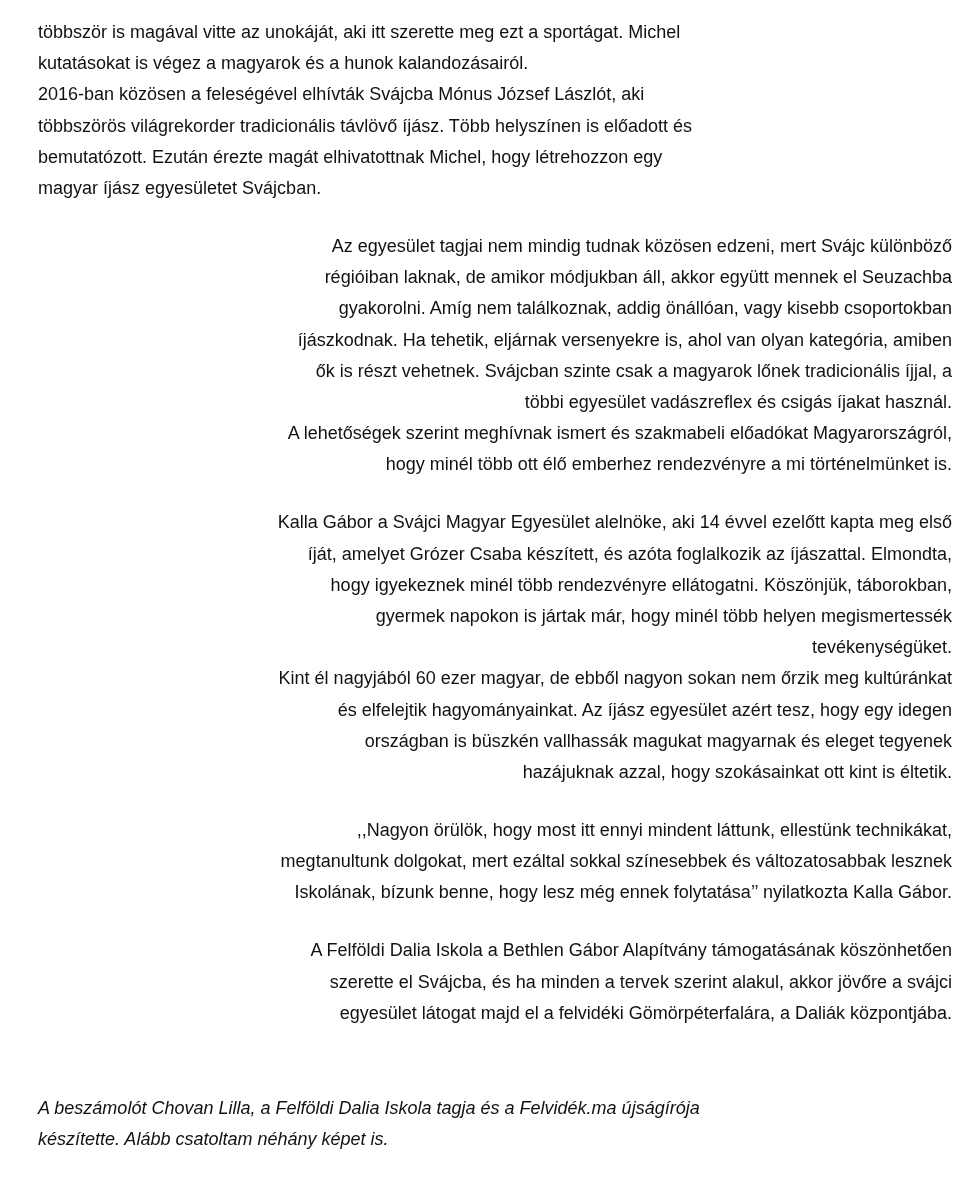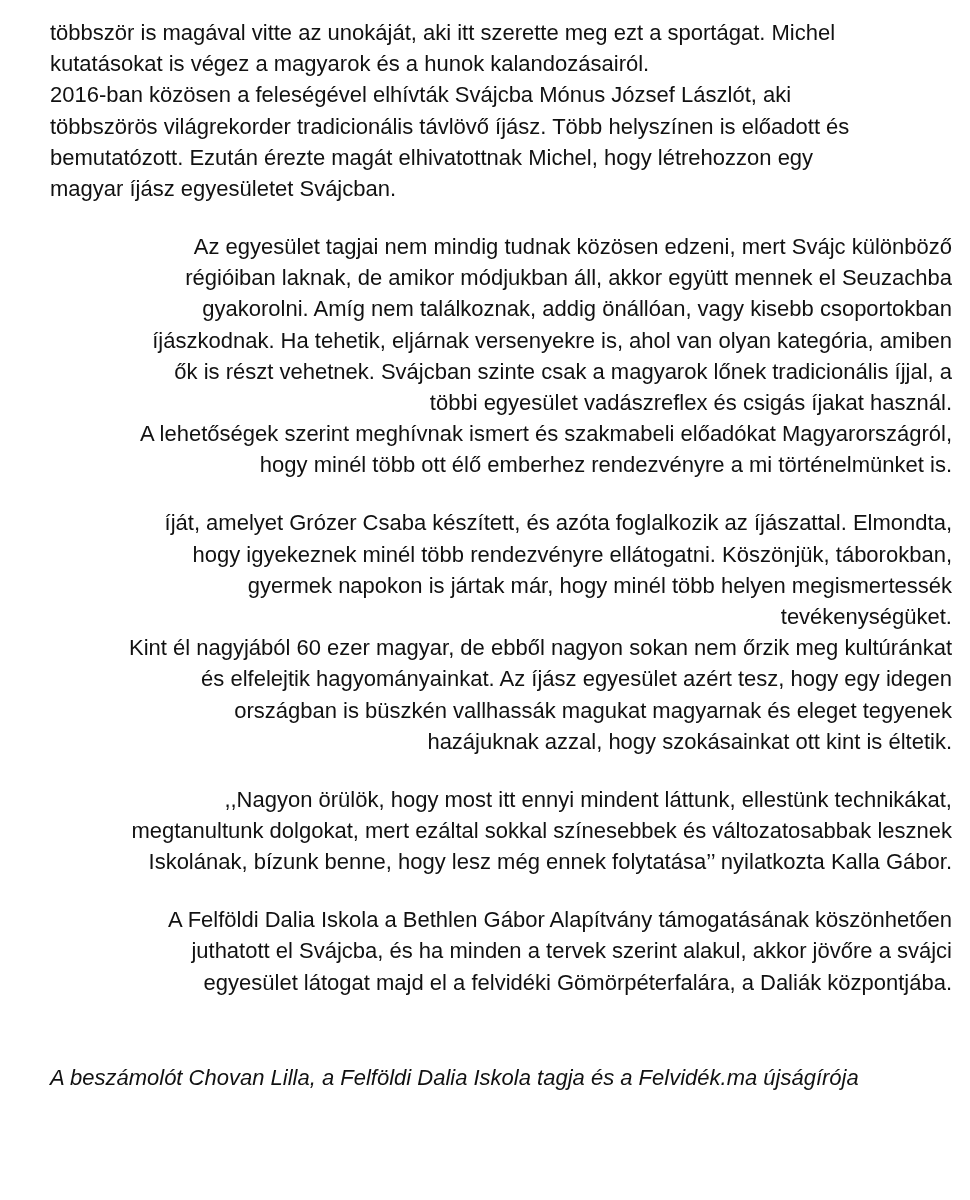--- a/index.html
+++ b/index.html
@@ -9,23 +9,23 @@
   body {
     width: 970px;
     height: 1200px;
     overflow: hidden;
     background: #ffffff;
   }
   .page {
     box-sizing: border-box;
     width: 970px;
     height: 1024px;
-    padding: 17px 18px 0 50px;
+    padding: 17px 18px 0 38px;
     font-family: "Liberation Sans", "DejaVu Sans", sans-serif;
-    font-size: 22px;
+    font-size: 18px;
     line-height: 31.2px;
     color: #111111;
     -webkit-font-smoothing: antialiased;
   }
   .para {
     margin: 0;
     padding: 0;
   }
   
   .para.gap-1 { margin-top: 26.8px; text-align: right; }
@@ -53,35 +53,37 @@
       <span class="line">Az egyesület tagjai nem mindig tudnak közösen edzeni, mert Svájc különböző</span>
       <span class="line">régióiban laknak, de amikor módjukban áll, akkor együtt mennek el Seuzachba</span>
       <span class="line">gyakorolni. Amíg nem találkoznak, addig önállóan, vagy kisebb csoportokban</span>
       <span class="line">íjászkodnak. Ha tehetik, eljárnak versenyekre is, ahol van olyan kategória, amiben</span>
       <span class="line">ők is részt vehetnek. Svájcban szinte csak a magyarok lőnek tradicionális íjjal, a</span>
       <span class="line">többi egyesület vadászreflex és csigás íjakat használ.</span>
       <span class="line">A lehetőségek szerint meghívnak ismert és szakmabeli előadókat Magyarországról,</span>
       <span class="line">hogy minél több ott élő emberhez rendezvényre a mi történelmünket is.</span>
     </p>
     <p class="para gap-1">
+      <span class="line">Kalla Gábor a Svájci Magyar Egyesület alelnöke, aki 14 évvel ezelőtt kapta meg első</span>
       <span class="line">íját, amelyet Grózer Csaba készített, és azóta foglalkozik az íjászattal. Elmondta,</span>
       <span class="line">hogy igyekeznek minél több rendezvényre ellátogatni. Köszönjük, táborokban,</span>
       <span class="line">gyermek napokon is jártak már, hogy minél több helyen megismertessék</span>
       <span class="line">tevékenységüket.</span>
       <span class="line">Kint él nagyjából 60 ezer magyar, de ebből nagyon sokan nem őrzik meg kultúránkat</span>
       <span class="line">és elfelejtik hagyományainkat. Az íjász egyesület azért tesz, hogy egy idegen</span>
       <span class="line">országban is büszkén vallhassák magukat magyarnak és eleget tegyenek</span>
       <span class="line">hazájuknak azzal, hogy szokásainkat ott kint is éltetik.</span>
     </p>
     <p class="para gap-1">
       <span class="line">,,Nagyon örülök, hogy most itt ennyi mindent láttunk, ellestünk technikákat,</span>
       <span class="line">megtanultunk dolgokat, mert ezáltal sokkal színesebbek és változatosabbak lesznek</span>
       <span class="line">Iskolának, bízunk benne, hogy lesz még ennek folytatása’’ nyilatkozta Kalla Gábor.</span>
     </p>
     <p class="para gap-1">
       <span class="line">A Felföldi Dalia Iskola a Bethlen Gábor Alapítvány támogatásának köszönhetően</span>
-      <span class="line">juthatott el Svájcba, és ha minden a tervek szerint alakul, akkor jövőre a svájci</span>
+      <span class="line">szerette el Svájcba, és ha minden a tervek szerint alakul, akkor jövőre a svájci</span>
       <span class="line">egyesület látogat majd el a felvidéki Gömörpéterfalára, a Daliák központjába.</span>
     </p>
     <p class="para gap-2 italic">
       <span class="line">A beszámolót Chovan Lilla, a Felföldi Dalia Iskola tagja és a Felvidék.ma újságírója</span>
+      <span class="line">készítette. Alább csatoltam néhány képet is.</span>
     </p>
   </main>
 
 </body></html>

